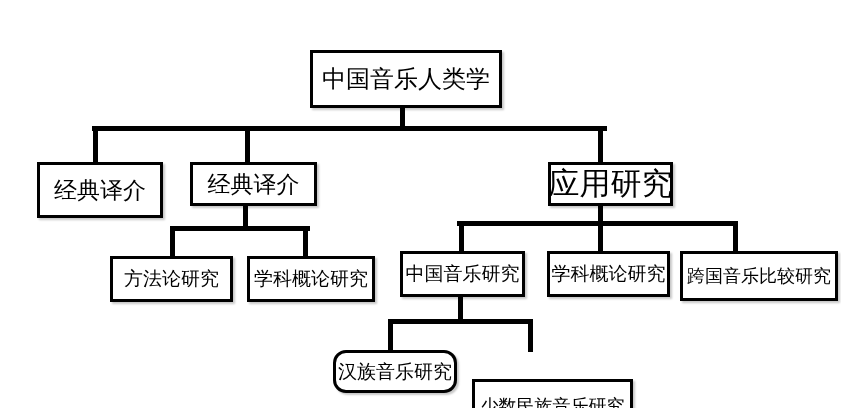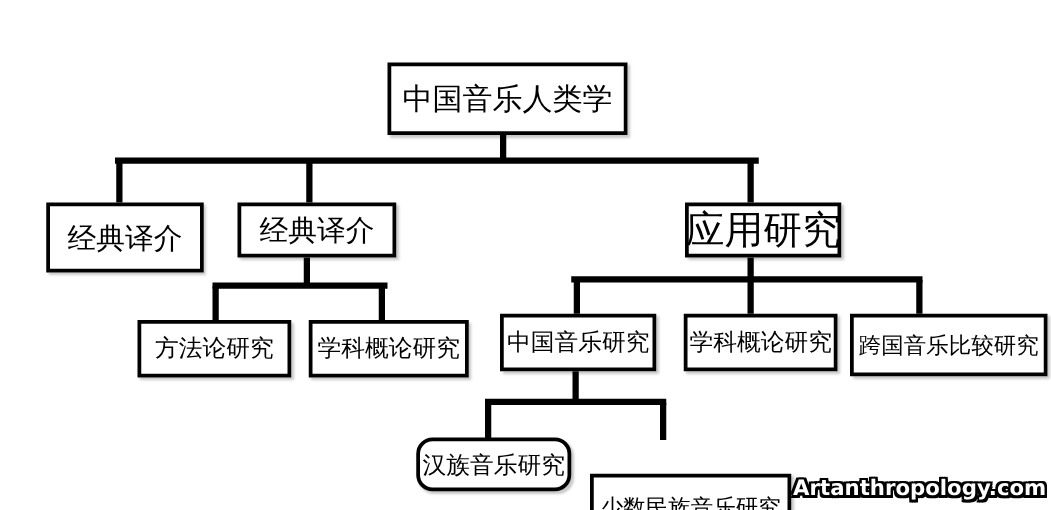--- a/index.html
+++ b/index.html
@@ -134,15 +134,14 @@
   <div class="node" id="n-transnational">
     <span>跨国音乐比较研究</span>
   </div>
   <div class="node" id="n-han">
     <span>汉族音乐研究</span>
   </div>
   <div class="node" id="n-minority">
     <span>少数民族音乐研究</span>
   </div>
 
-  <div class="watermark">Artanthropology.com</div>
 
 </div>
 
 </body></html>

